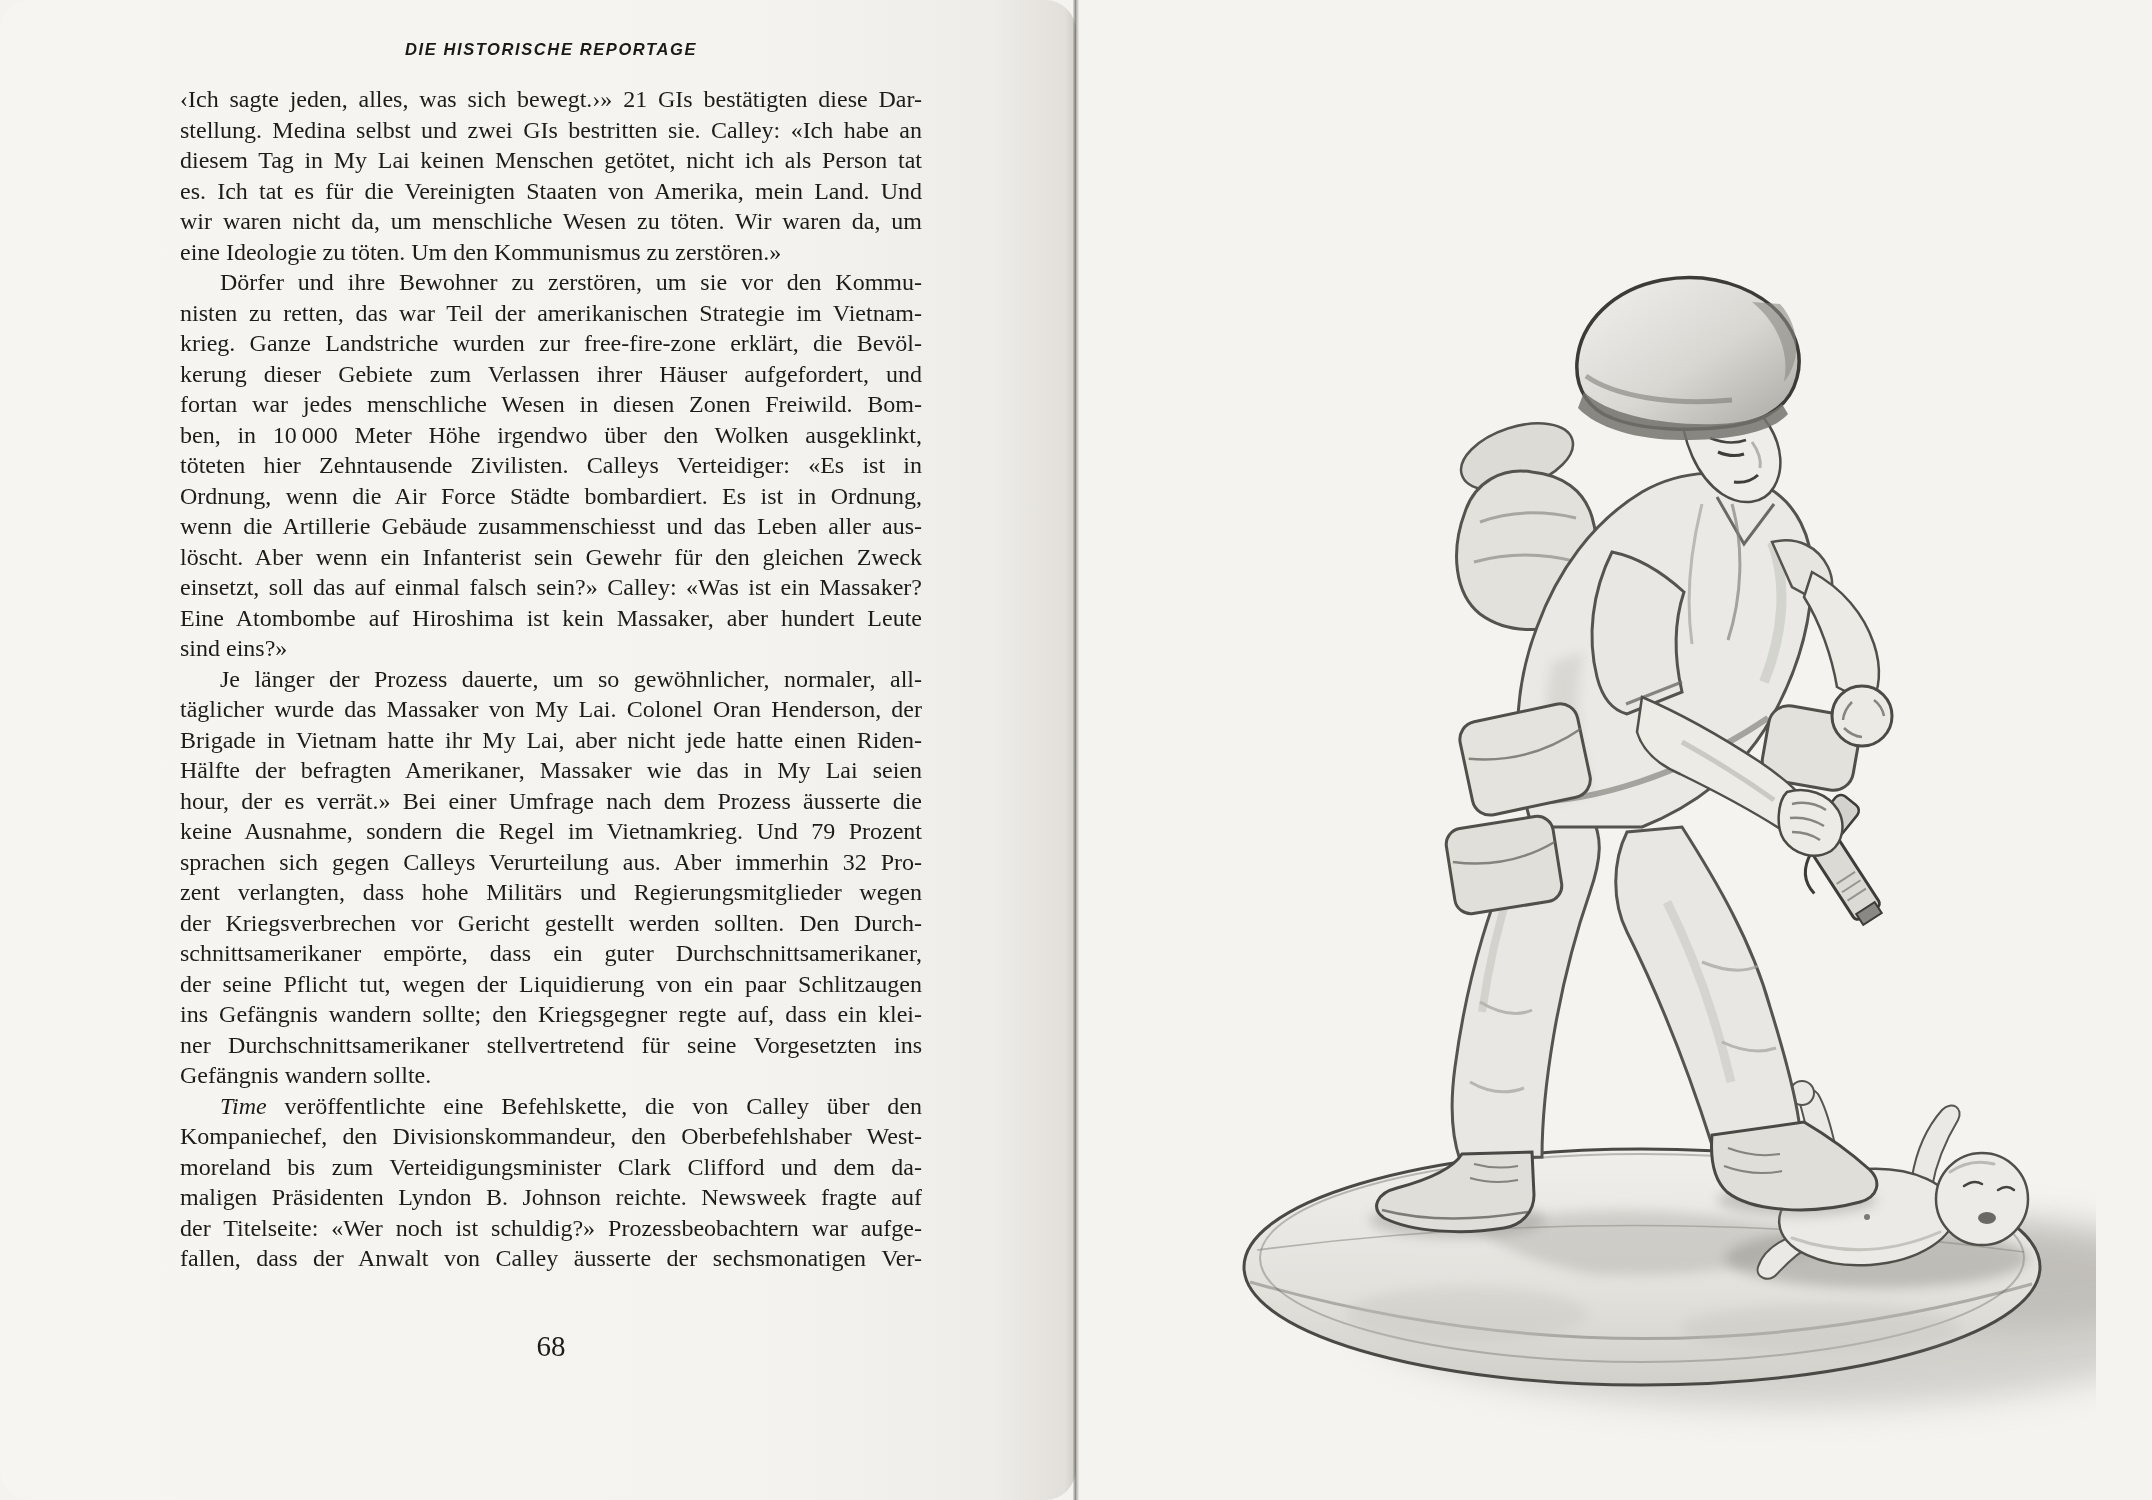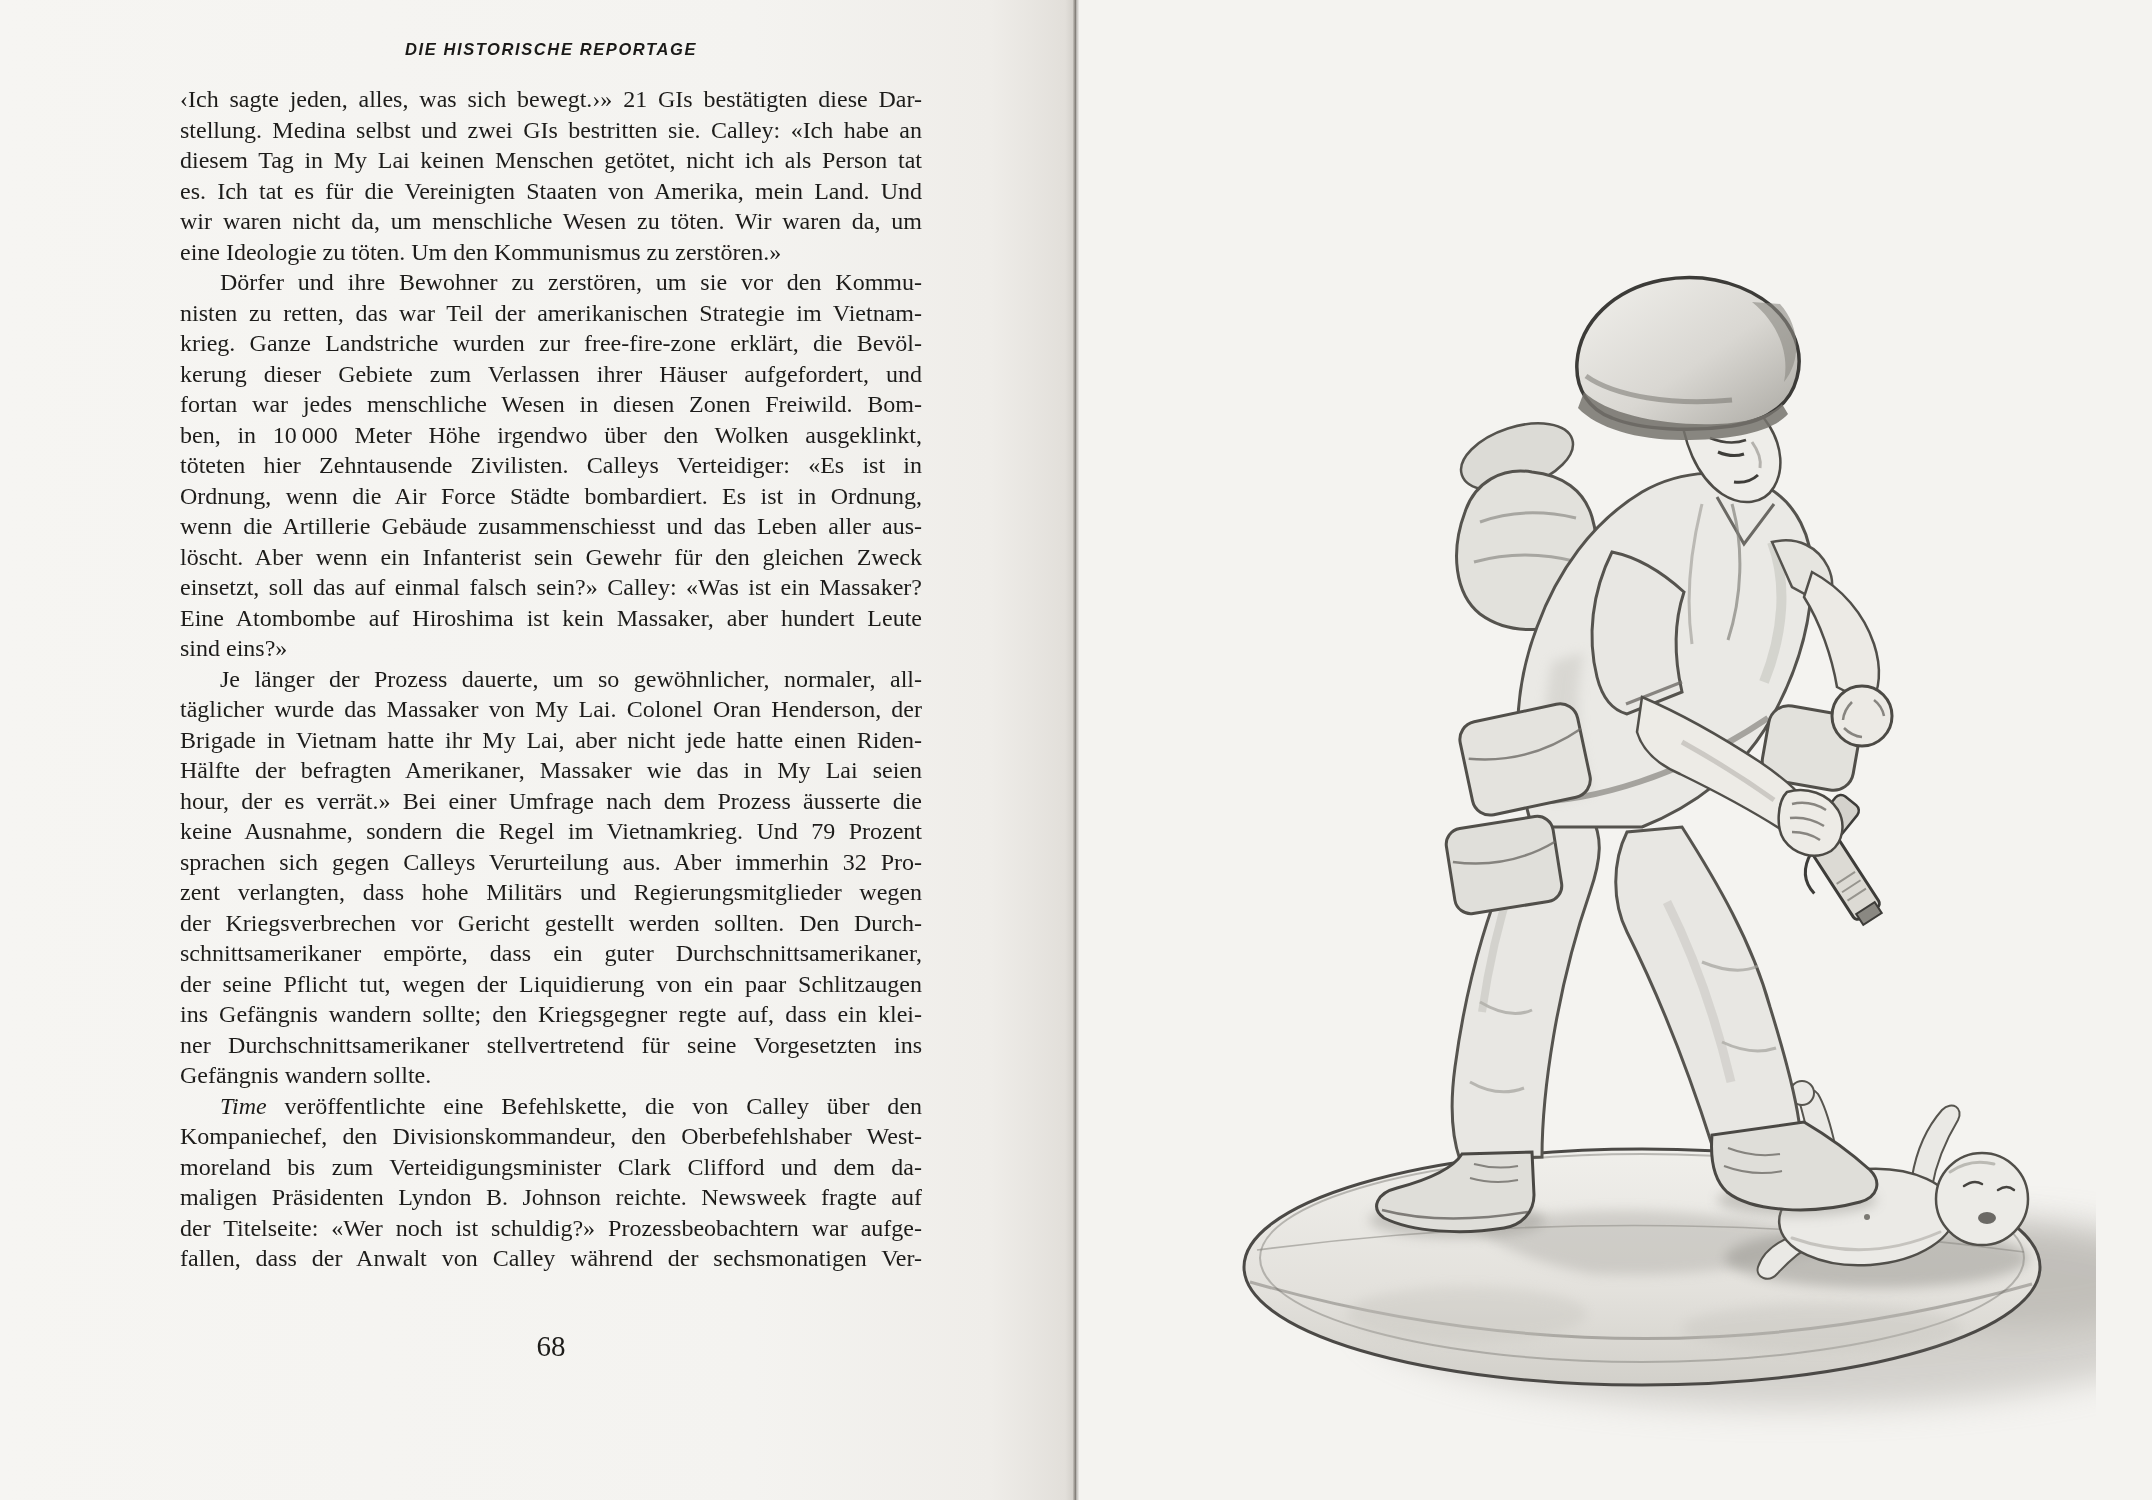--- a/index.html
+++ b/index.html
@@ -6,20 +6,21 @@
   html,body { width:2152px; height:1500px; }
   body {
     position:relative; overflow:hidden;
     background:#f4f3f0;
     font-family:"Liberation Serif", serif;
     color:#1d1c1a;
   }
   .page-left {
     position:absolute; left:0; top:0; width:1076px; height:1500px;
     background:linear-gradient(to right,#f6f5f2 0%,#f4f3f0 70%,#efede9 92%,#e2dfda 99%,#cfccc6 100%);
+    border-radius:31px;
   }
   .page-right {
     position:absolute; left:1076px; top:0; width:1076px; height:1500px;
     background:linear-gradient(to right,#d8d5d0 0%,#efedea 2%,#f6f5f2 14%,#f5f4f1 96%,#efedе9 100%);
   }
   .fold {
     position:absolute; left:1073px; top:0; width:6px; height:1500px;
     background:linear-gradient(to right, rgba(110,105,98,0.15), rgba(85,80,74,0.65) 45%, rgba(85,80,74,0.35) 60%, rgba(110,105,98,0.05));
   }
   .running-head {
@@ -88,21 +89,21 @@
       <div class="tl">schnittsamerikaner empörte, dass ein guter Durchschnittsamerikaner,</div>
       <div class="tl">der seine Pflicht tut, wegen der Liquidierung von ein paar Schlitzaugen</div>
       <div class="tl">ins Gefängnis wandern sollte; den Kriegsgegner regte auf, dass ein klei-</div>
       <div class="tl">ner Durchschnittsamerikaner stellvertretend für seine Vorgesetzten ins</div>
       <div class="tl end">Gefängnis wandern sollte.</div>
       <div class="tl ind"><em>Time</em> veröffentlichte eine Befehlskette, die von Calley über den</div>
       <div class="tl">Kompaniechef, den Divisionskommandeur, den Oberbefehlshaber West-</div>
       <div class="tl">moreland bis zum Verteidigungsminister Clark Clifford und dem da-</div>
       <div class="tl">maligen Präsidenten Lyndon B. Johnson reichte. Newsweek fragte auf</div>
       <div class="tl">der Titelseite: «Wer noch ist schuldig?» Prozessbeobachtern war aufge-</div>
-      <div class="tl">fallen, dass der Anwalt von Calley während der sechsmonatigen Ver-</div>
+      <div class="tl">fallen, dass der Anwalt von Calley äusserte der sechsmonatigen Ver-</div>
     </div>
   <div class="page-num">68</div>
 </div>
 
 <div class="page-right">
 </div>
 
 <div class="fold"></div>
 
 <svg class="illus" viewBox="0 0 884 1210" xmlns="http://www.w3.org/2000/svg">

